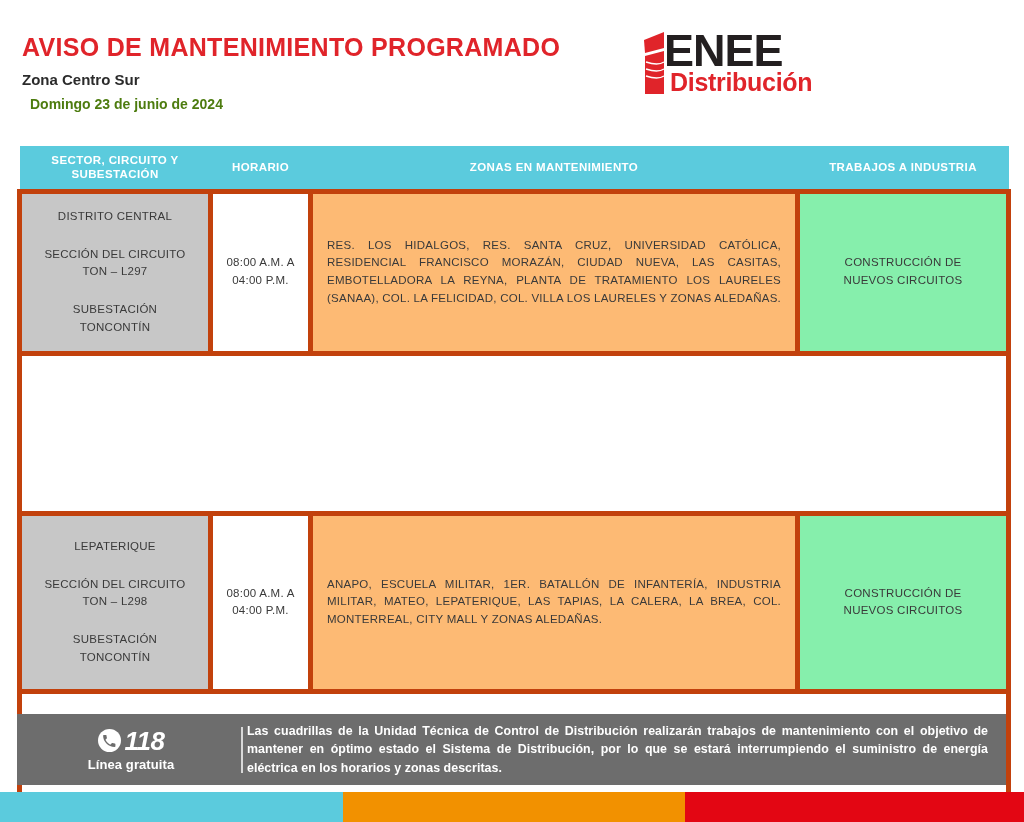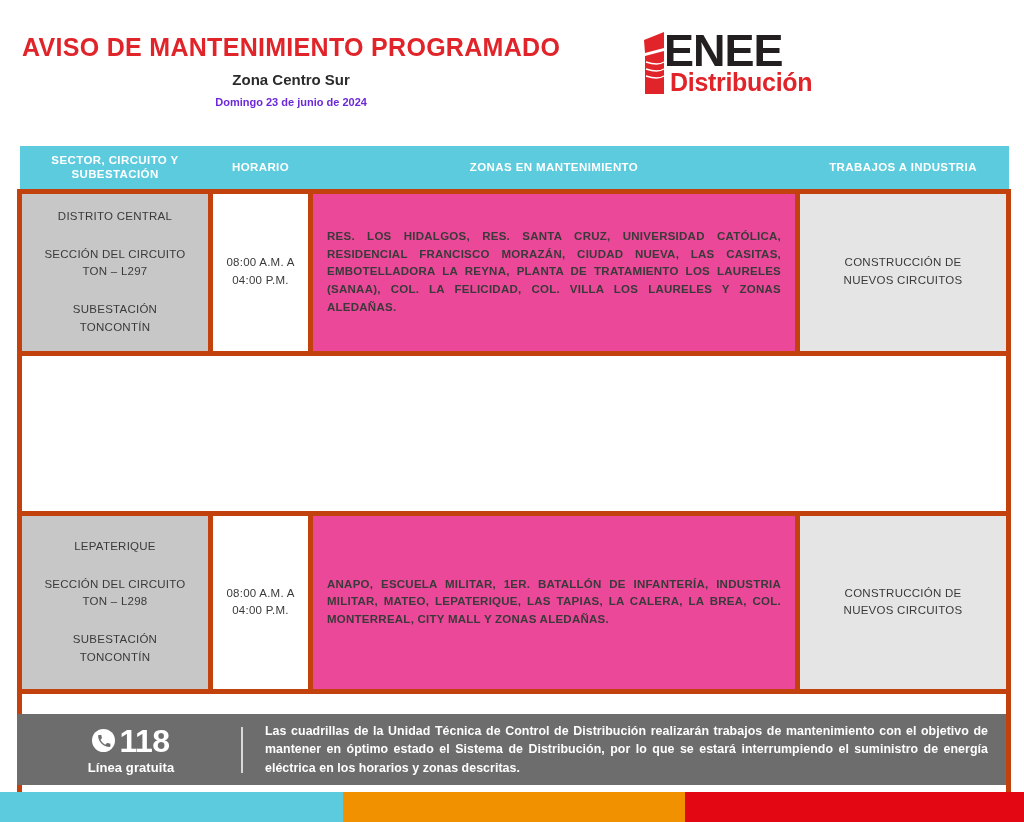--- a/index.html
+++ b/index.html
@@ -14,21 +14,20 @@
     overflow: hidden;
     position: relative;
   }
 
   
   .header {
     position: absolute;
     left: 0; top: 0;
     width: 856px;
     height: 140px;
-    text-align: center;
   }
   .header-text {
     position: absolute;
     left: 22px;
     top: 34px;
   }
   .title {
     font-size: 25px;
     font-weight: bold;
     color: #e0242a;
@@ -38,24 +37,24 @@
     white-space: nowrap;
   }
   .subtitle {
     font-size: 15px;
     font-weight: bold;
     color: #2b2b2b;
     margin: 12px 0 0 0;
     line-height: 1.05;
   }
   .date {
-    font-size: 11px;
-    font-weight: bold;
-    color: #6d28d9;
-    margin: 9px 0 0 0;
+    font-size: 14px;
+    font-weight: bold;
+    color: #4d7c0f;
+    margin: 9px 0 0 8px;
     line-height: 1.05;
   }
 
   
   .logo {
     position: absolute;
     right: 28px;
     top: 30px;
     width: 200px;
     height: 66px;
@@ -134,28 +133,27 @@
   }
   td.sector .blk { margin: 0; }
   td.sector .blk + .blk { margin-top: 20px; }
   td.horario {
     background: #ffffff;
     text-align: center;
     padding: 10px 6px;
     margin-left: 20px;
   }
   td.zonas {
-    background: #ec4899;
+    background: #fdba74;
     text-align: justify;
     padding: 14px 14px;
     line-height: 1.5;
-    font-weight: bold;
   }
   td.trabajos {
-    background: #e5e5e5;
+    background: #86efac;
     text-align: center;
     padding: 10px 14px;
     border-right: none;
     line-height: 1.5;
   }
   tbody tr { height: 160px; }
   tbody tr.r1 { height: 162px; }
   tbody tr.r2 { height: 178px; }
 
   
@@ -196,44 +194,45 @@
     width: 23px;
     height: 23px;
     border-radius: 50%;
     background: #ffffff;
     display: flex;
     align-items: center;
     justify-content: center;
     flex: none;
   }
   .phone-number {
-    font-size: 32px;
+    font-size: 26px;
     font-weight: bold;
     line-height: 1;
     letter-spacing: -0.5px;
+    font-style: italic;
   }
   .phone-label {
     font-size: 13px;
     font-weight: bold;
     margin-top: 3px;
     letter-spacing: 0.1px;
   }
   .footer-divider {
     width: 2px;
     height: 46px;
     background: #d8d8d8;
     flex: none;
   }
   .footer-text {
     flex: 1;
     color: #ffffff;
     font-size: 12.4px;
     font-weight: bold;
     line-height: 1.5;
-    padding: 0 18px 0 22px;
+    padding: 0 18px 0 4px;
     text-align: justify;
     letter-spacing: 0.05px;
   }
 
   
   .colorbar {
     position: absolute;
     left: 0;
     top: 792px;
     width: 1024px;

